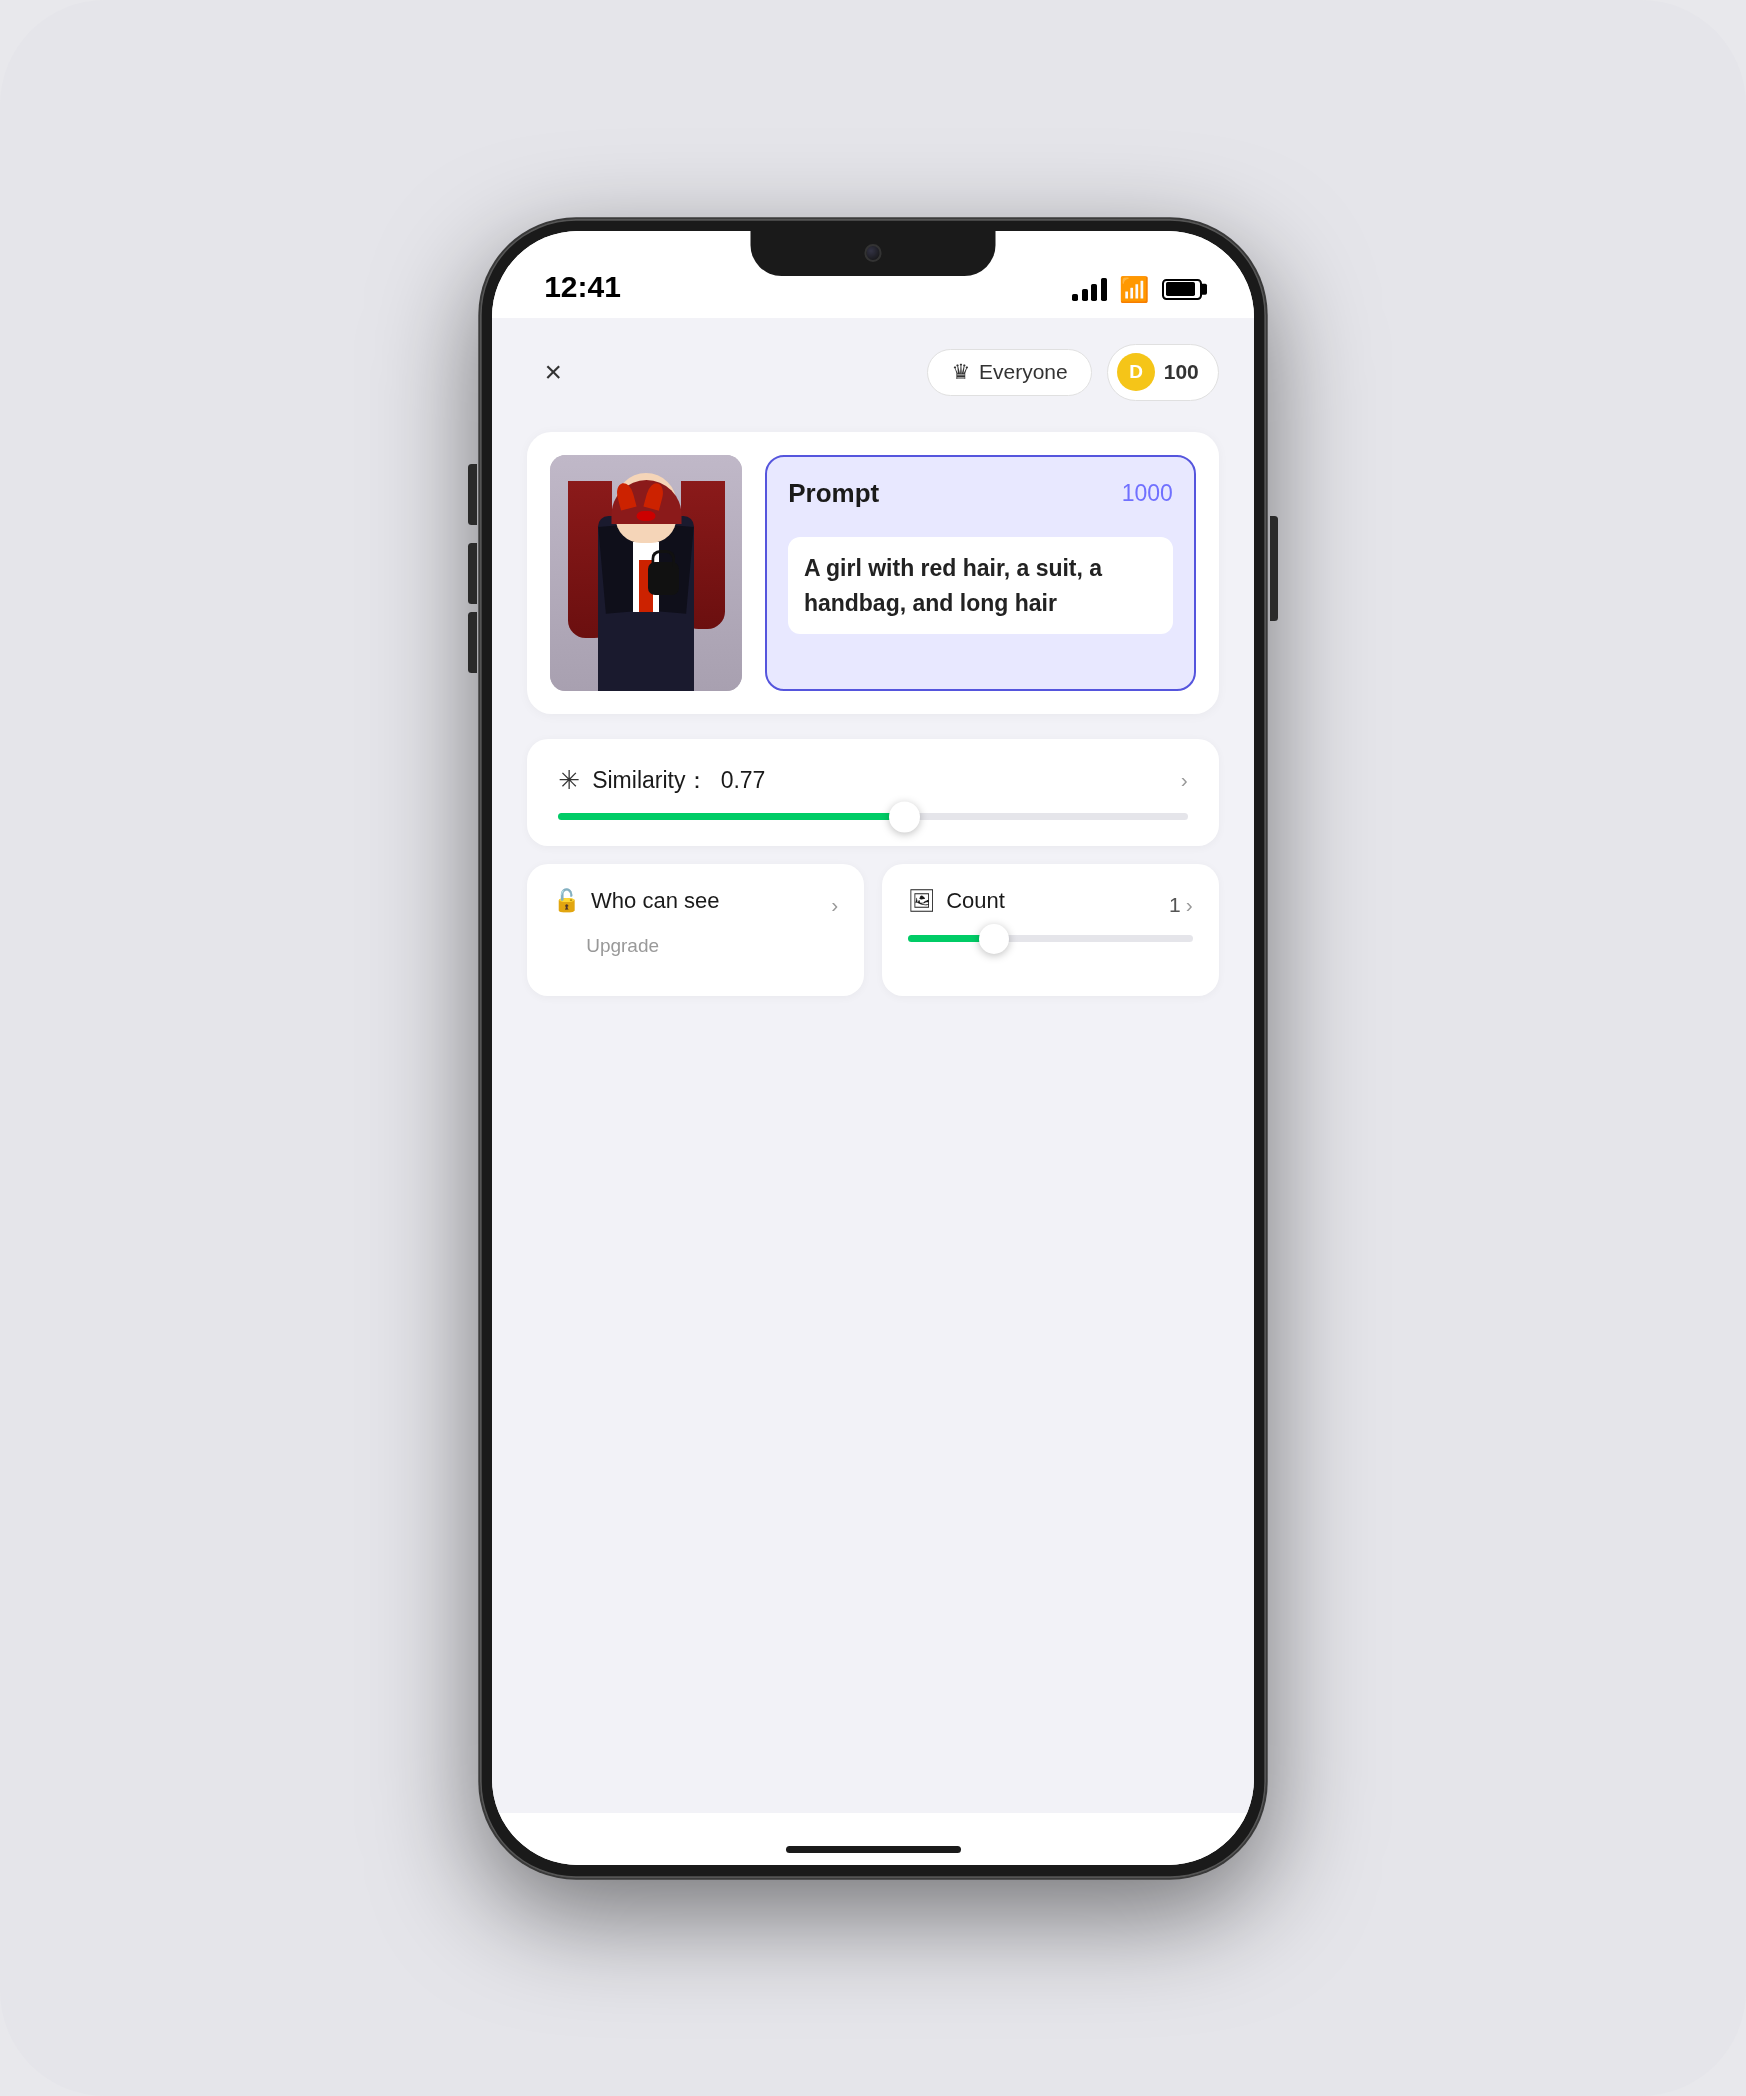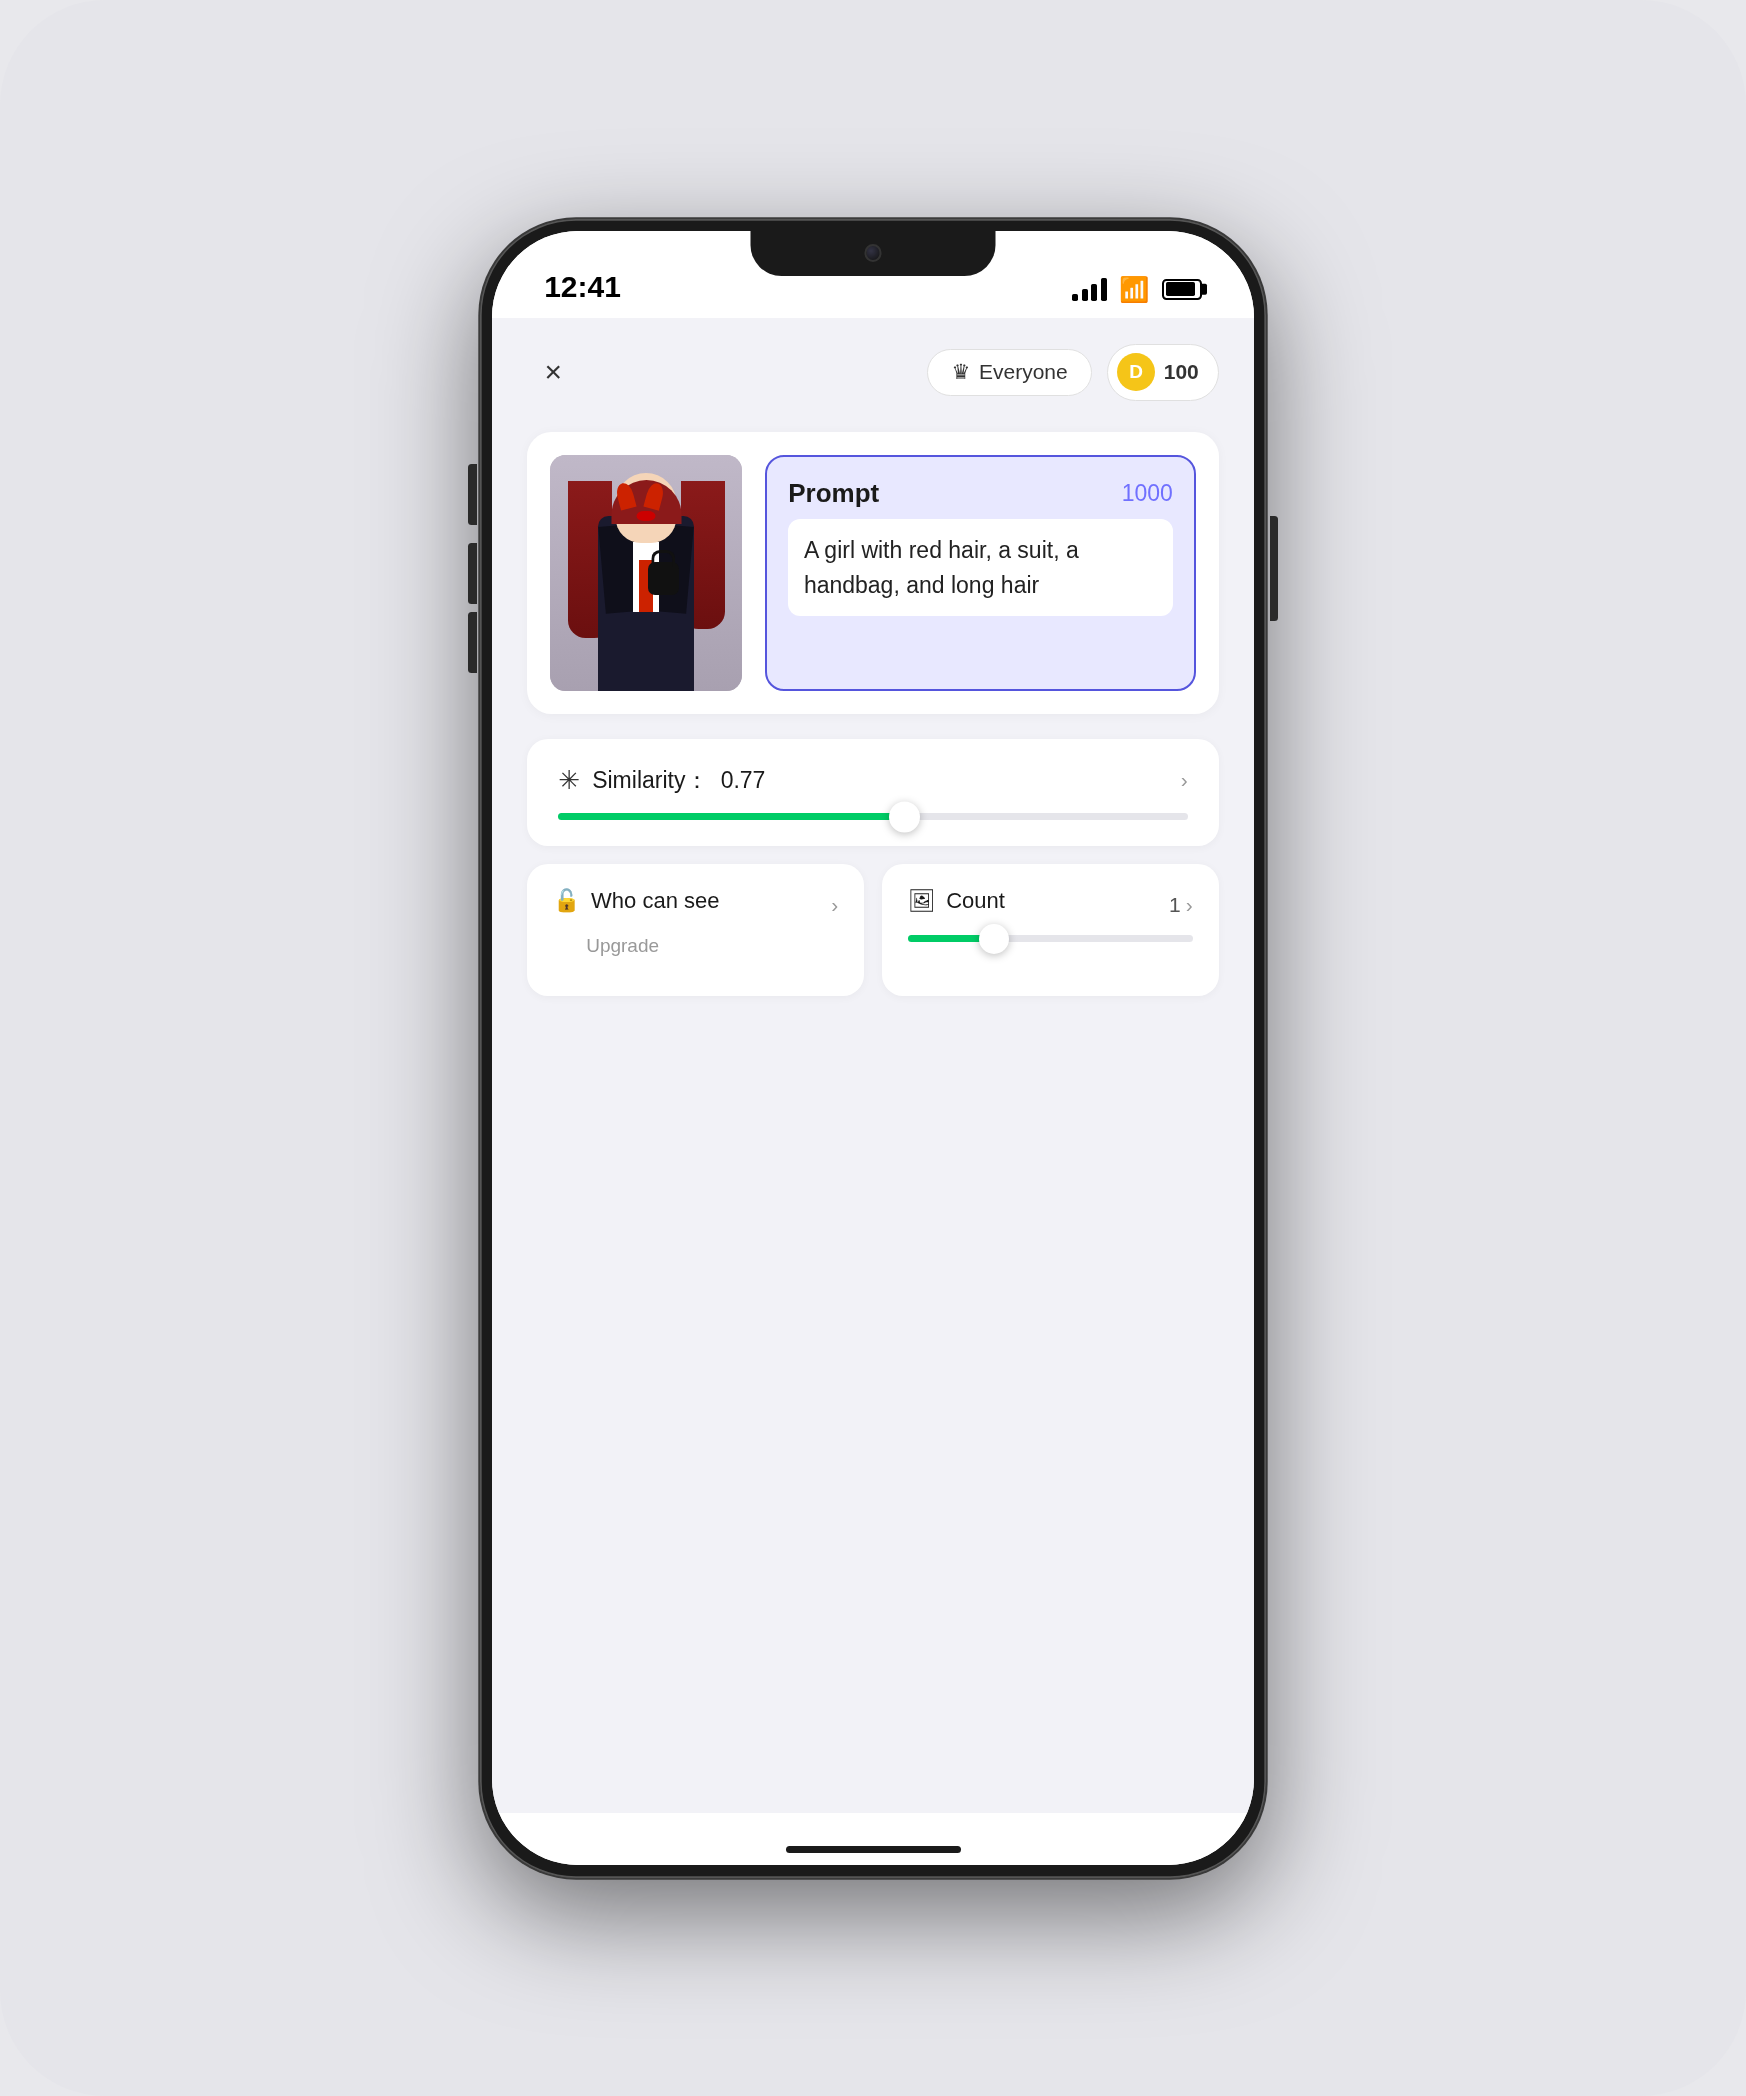--- a/index.html
+++ b/index.html
@@ -490,21 +490,21 @@
 
     
     .prompt-box {
       flex: 1;
       background: #e8e8ff;
       border: 2.6px solid #5555dd;
       border-radius: 19px;
       padding: 21px;
       display: flex;
       flex-direction: column;
-      gap: 10px;
+      gap: 28px;
     }
 
     .prompt-header {
       display: flex;
       align-items: center;
       justify-content: space-between;
     }
 
     .prompt-label {
       font-size: 26px;
@@ -515,20 +515,21 @@
     .prompt-count {
       font-size: 23px;
       font-weight: 500;
       color: #7070ff;
     }
 
     .prompt-input-area {
       background: #ffffff;
       border-radius: 12.2px;
       padding: 14px 15.7px;
+      font-weight: bold;
     }
 
     .prompt-text {
       font-size: 23px;
       color: #222;
       line-height: 1.5;
     }
 
     
     .section-card {

